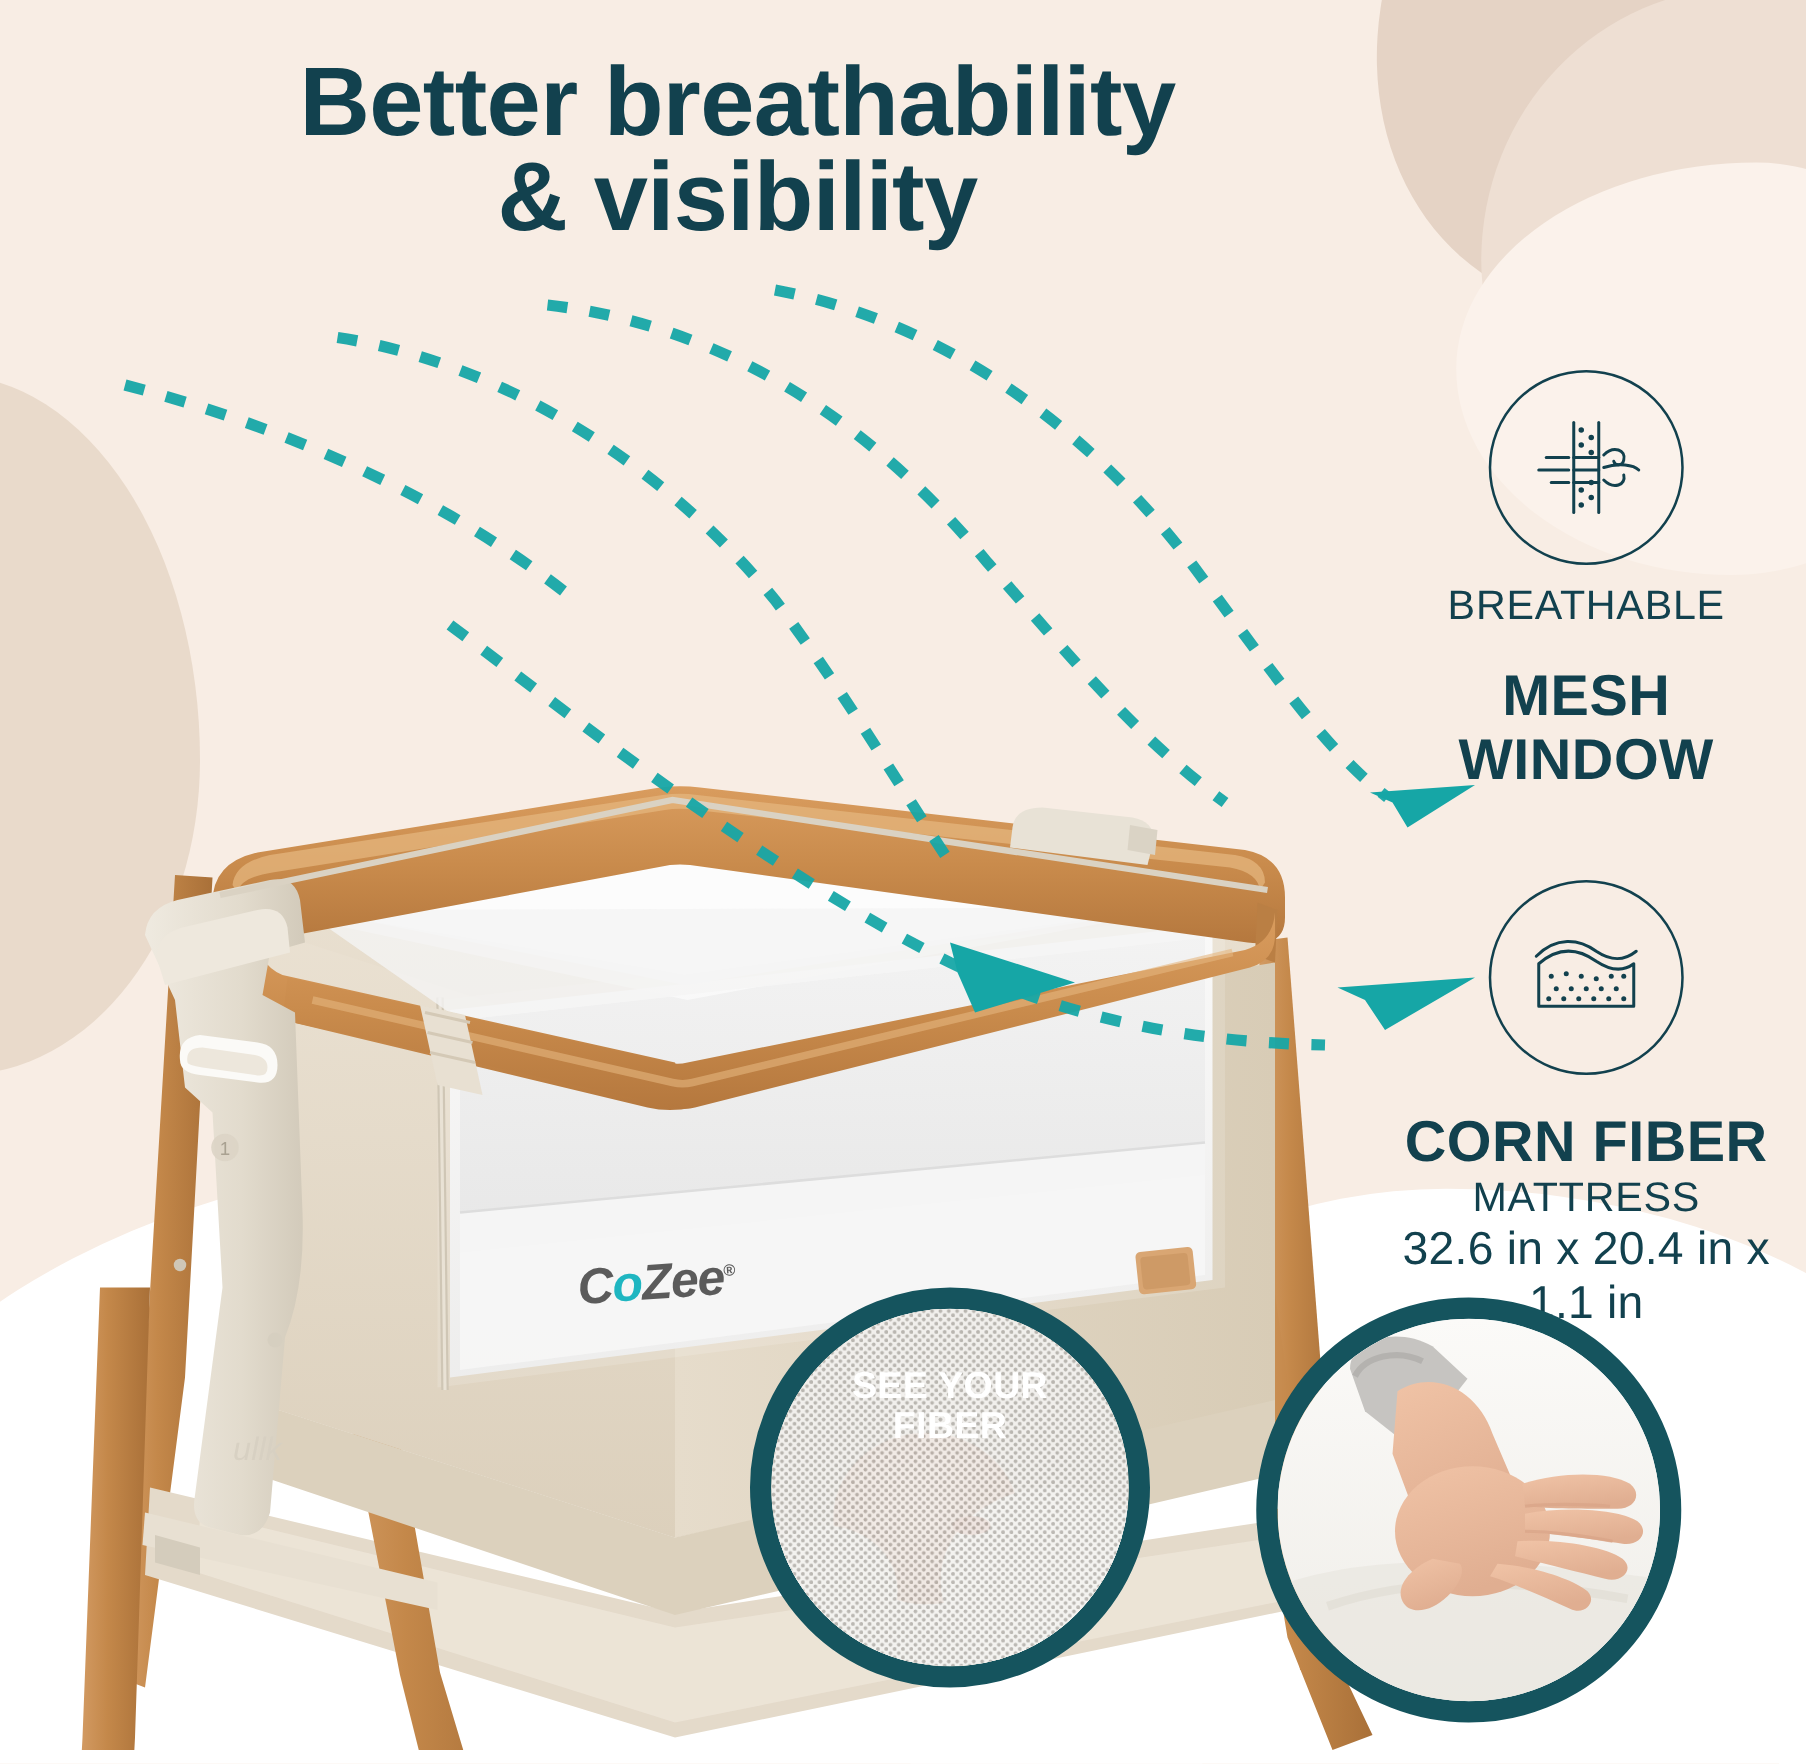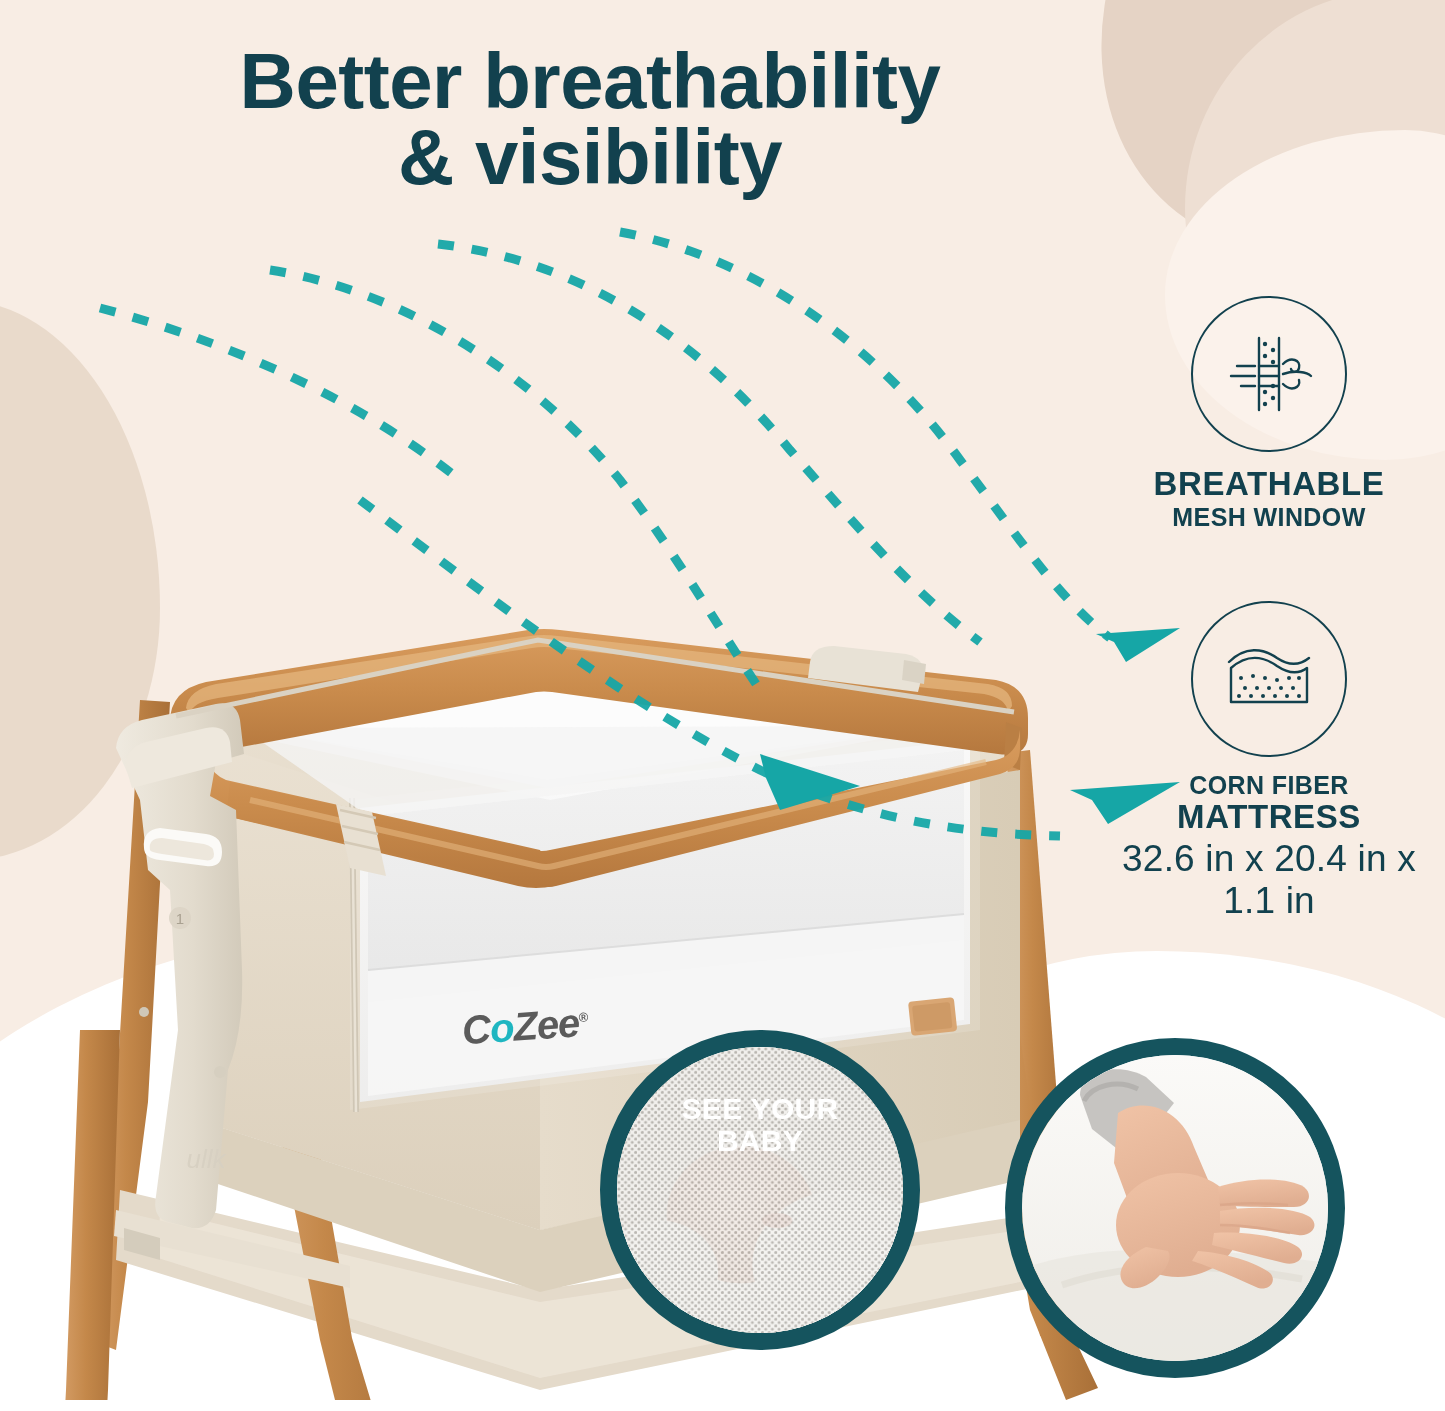--- a/index.html
+++ b/index.html
@@ -123,28 +123,29 @@
     border: 2.5px solid #12414E;
     border-radius: 50%;
     display: flex;
     align-items: center;
     justify-content: center;
   }
   .feature-icon svg { display: block; }
   .f-line-light {
     font-size: 33px;
     letter-spacing: 0.6px;
-    font-weight: 700;
+    font-weight: 400;
     line-height: 1.12;
   }
   .f-line-bold {
-    font-size: 25px;
+    font-size: 46px;
     letter-spacing: 0.4px;
     font-weight: 700;
     line-height: 1.12;
+    margin-top: 28px;
   }
   .f-dims {
     font-size: 37px;
     font-weight: 400;
     line-height: 1.15;
     margin-top: 2px;
     letter-spacing: 0.2px;
   }
   .feature-gap { height: 64px; }
 
@@ -488,21 +489,21 @@
 
         <ellipse cx="238" cy="228" rx="96" ry="78" fill="#FAF9F7"></ellipse>
         <ellipse cx="44" cy="236" rx="62" ry="54" fill="#F6F5F2"></ellipse>
 
         <ellipse cx="168" cy="182" rx="16" ry="8" fill="#D9A79A" opacity="0.8"></ellipse>
 
         <rect width="300" height="300" fill="url(#meshdots)" opacity="0.78"></rect>
       </svg>
     </div>
     <div class="inset-label inset-label-baby">SEE YOUR
-BABY</div>
+FIBER</div>
   </div>
 
   <div class="inset inset-firm">
     <div class="inset-photo">
       <svg viewBox="0 0 306 306" xmlns="http://www.w3.org/2000/svg">
         <defs>
           <linearGradient id="skinG" x1="0" y1="0" x2="0.4" y2="1">
             <stop offset="0" stop-color="#F0C3A6"></stop>
             <stop offset="1" stop-color="#E0AE91"></stop>
           </linearGradient>

